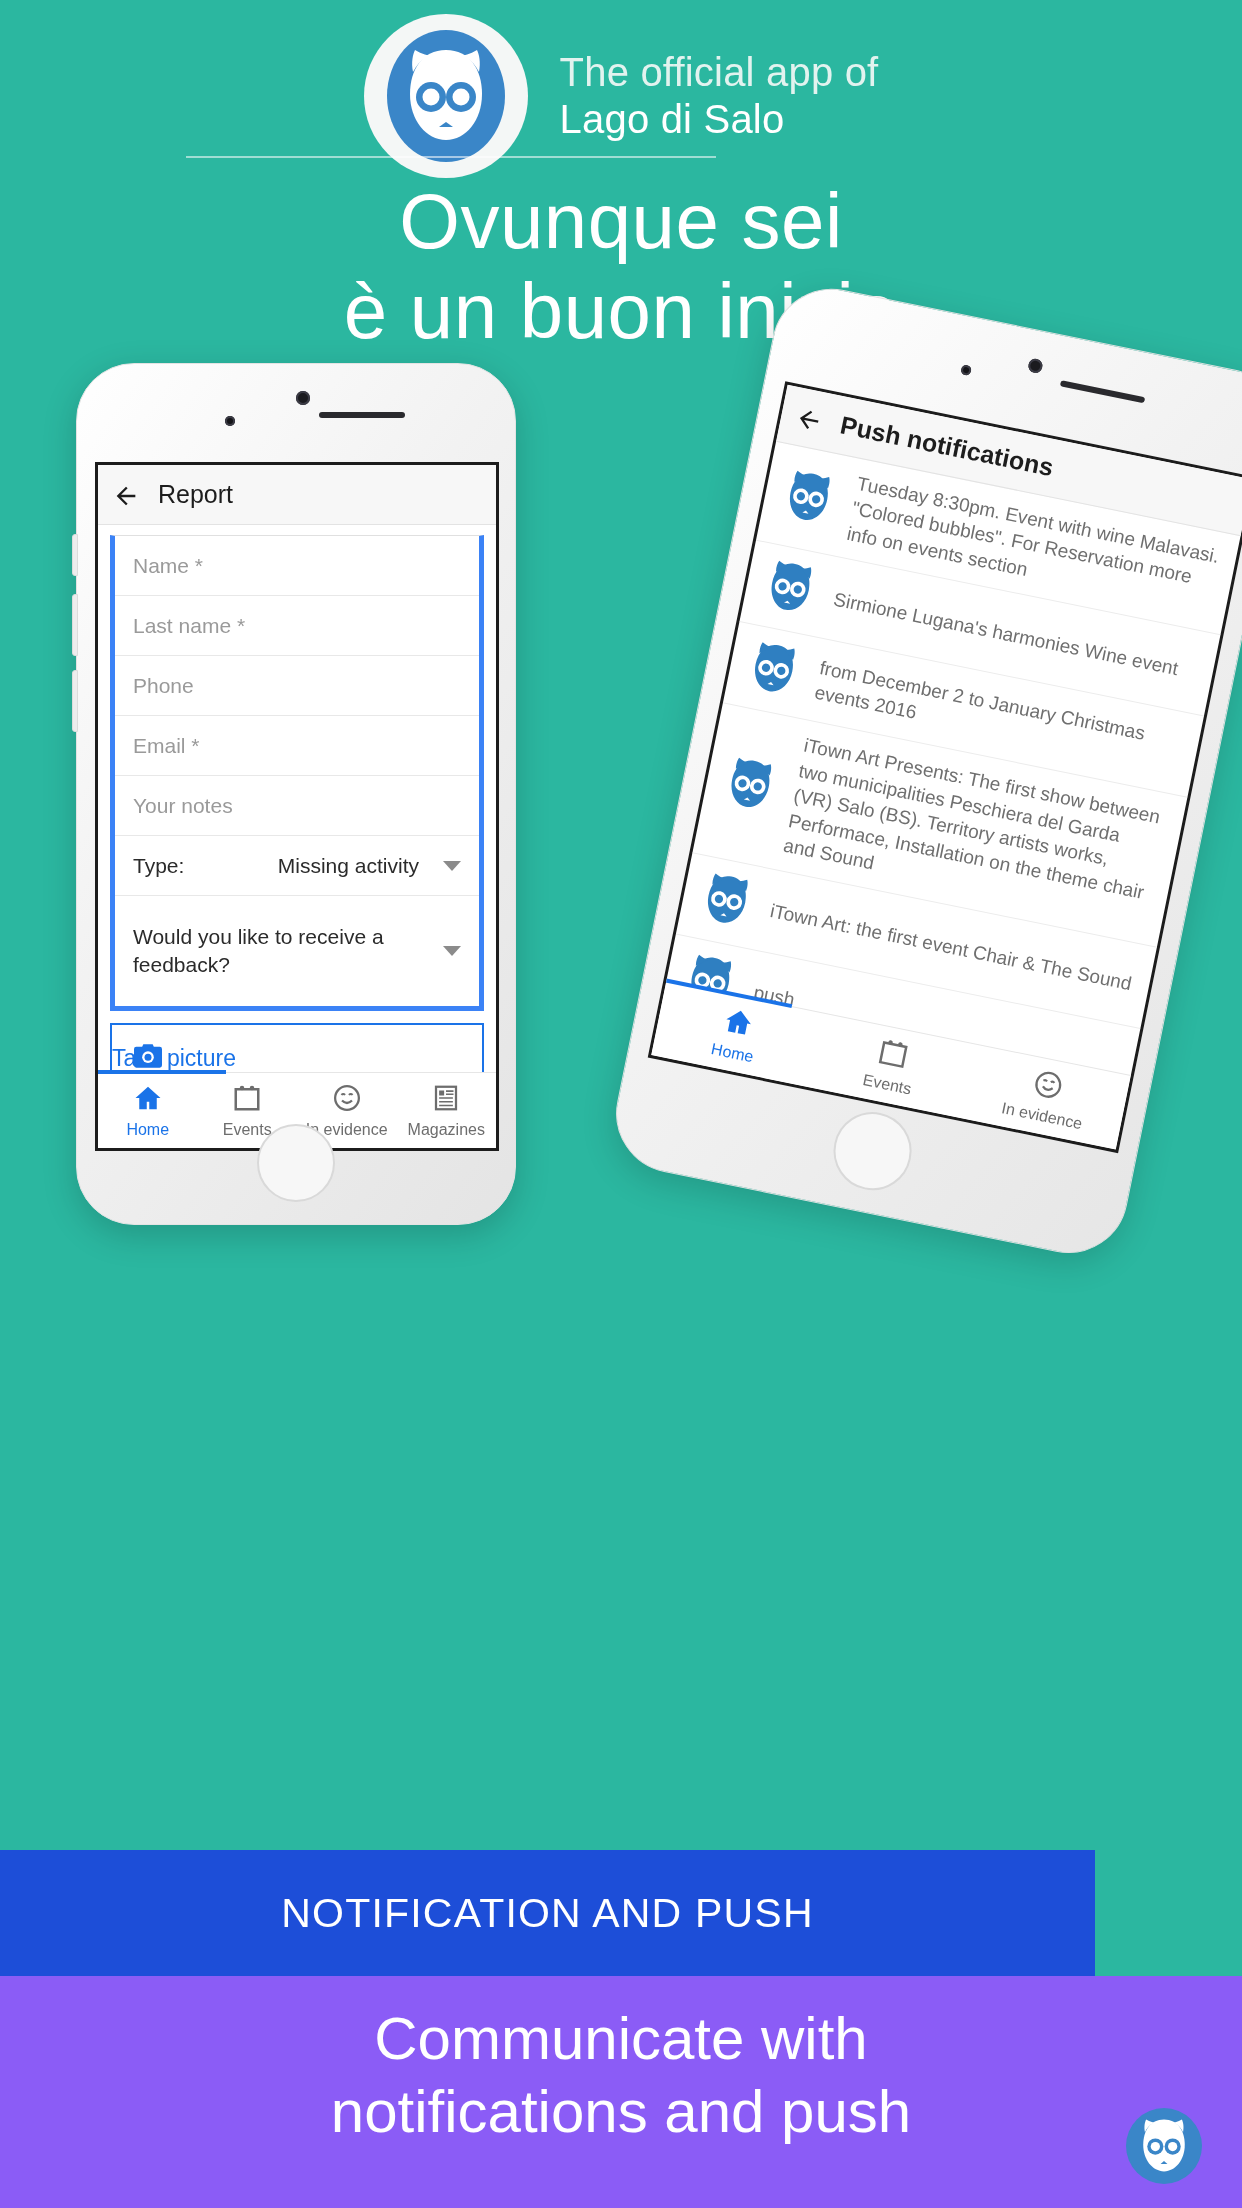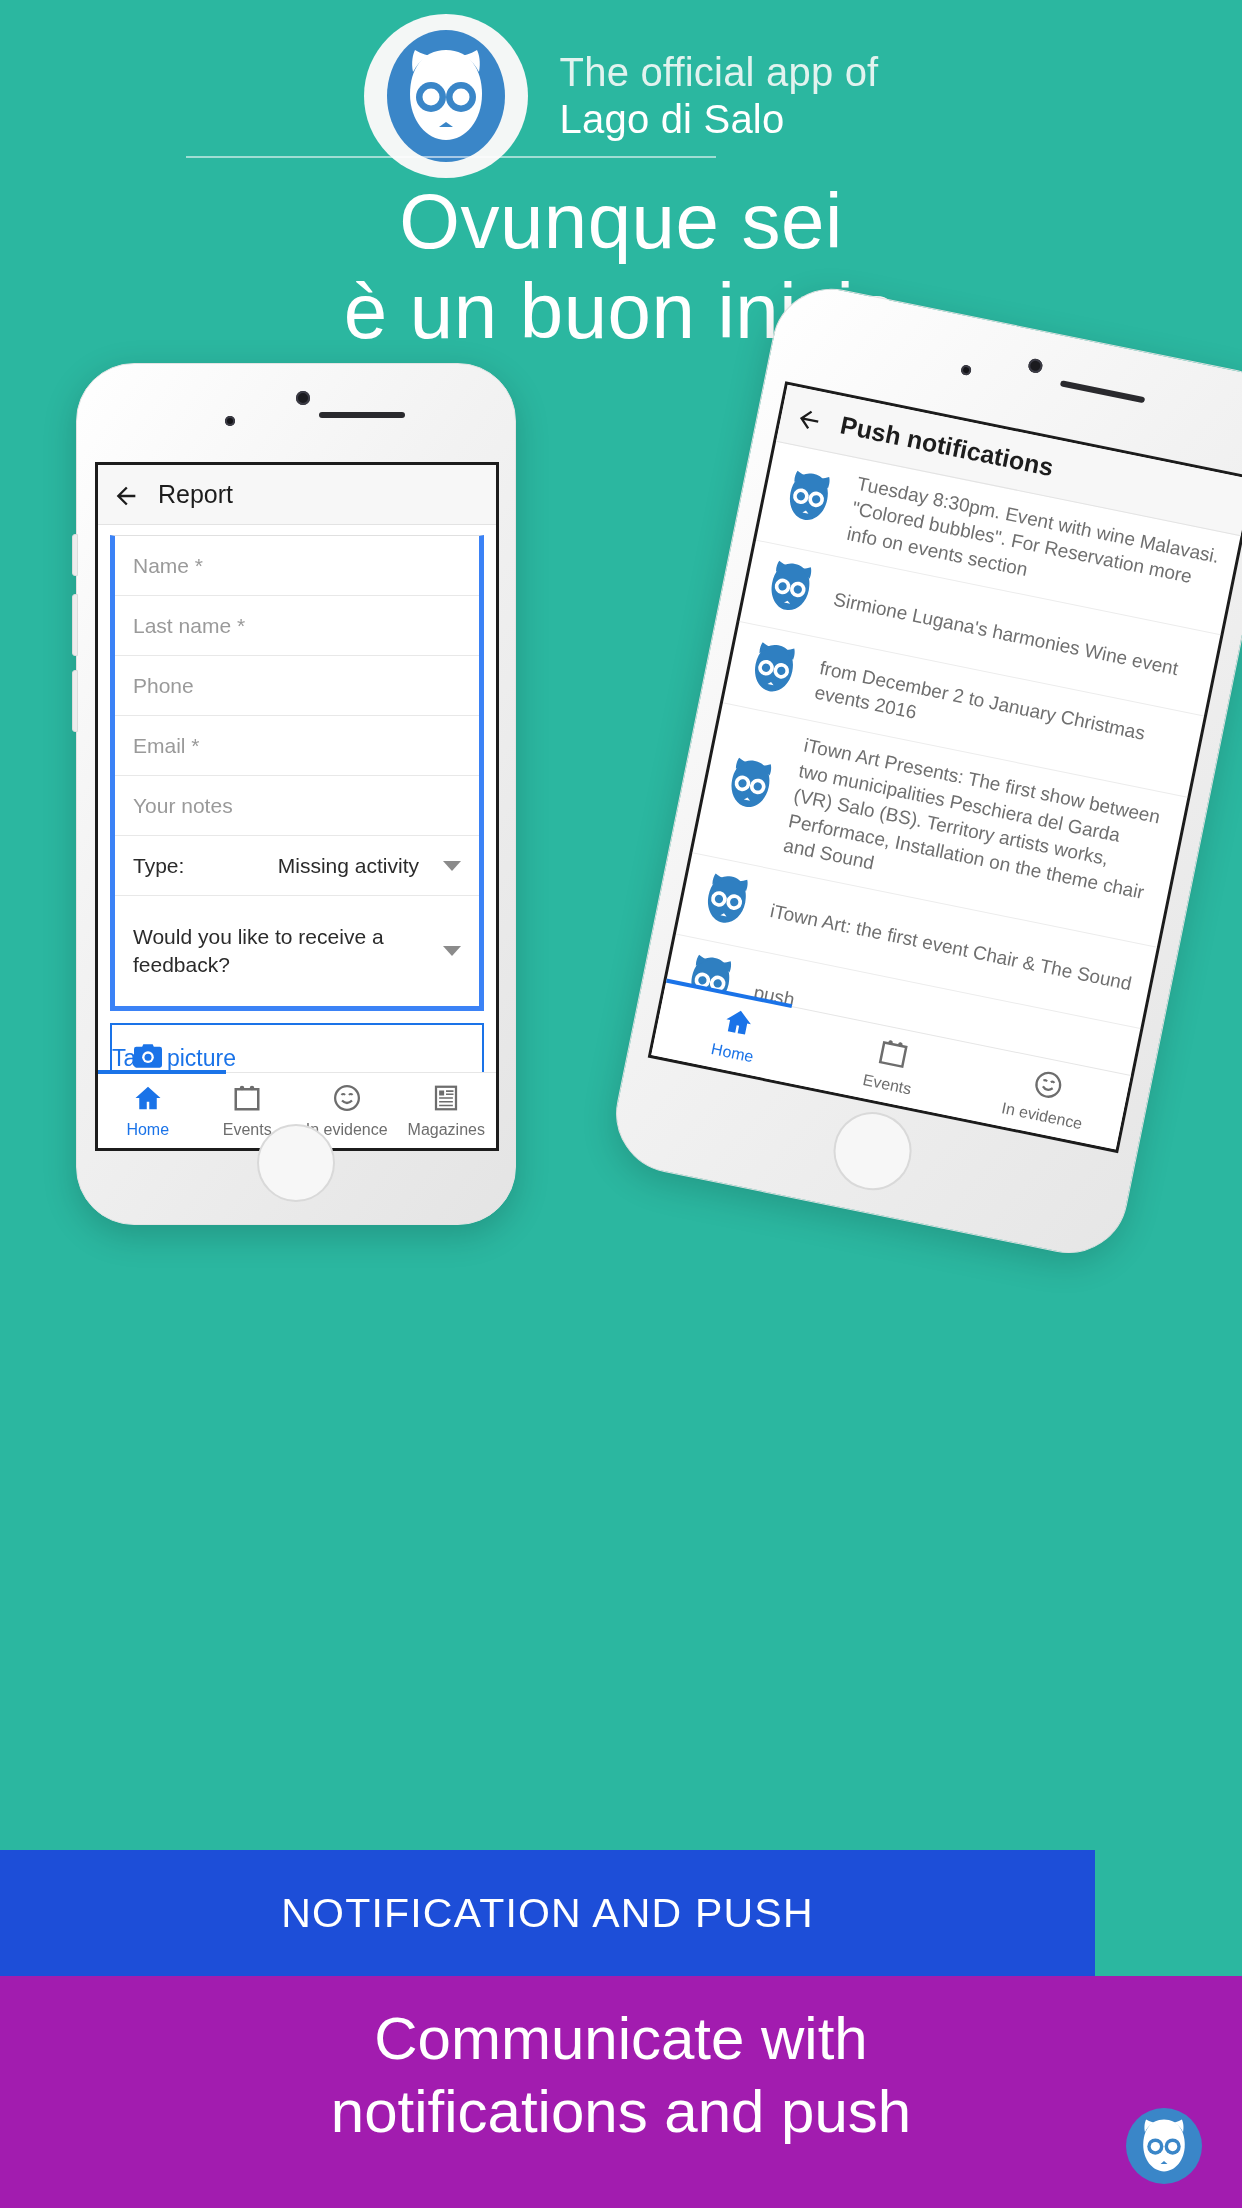--- a/index.html
+++ b/index.html
@@ -154,21 +154,21 @@
   
   .band-light {
     position:absolute; left:0; top:1850px; width:1095px; height:126px;
     background:#1d4ed8; display:flex; align-items:center; justify-content:center;
   }
   .band-light .t {
     color:#ffffff; font-size:41px; font-weight:300; letter-spacing:1.2px;
   }
   .band-bottom {
     position:absolute; left:0; top:1976px; width:1242px; height:232px;
-    background:#a21caf;
+    background:#8b5cf6;
   }
   .band-bottom .t {
     position:absolute; left:0; top:26px; width:1242px; text-align:center;
     color:#ffffff; font-size:60px; font-weight:300; line-height:1.22;
   }
   .corner-logo {
     position:absolute; right:40px; bottom:24px; width:76px; height:76px;
     border-radius:50%; background:#3a86c8; display:flex; align-items:center; justify-content:center;
   }
 </style>

